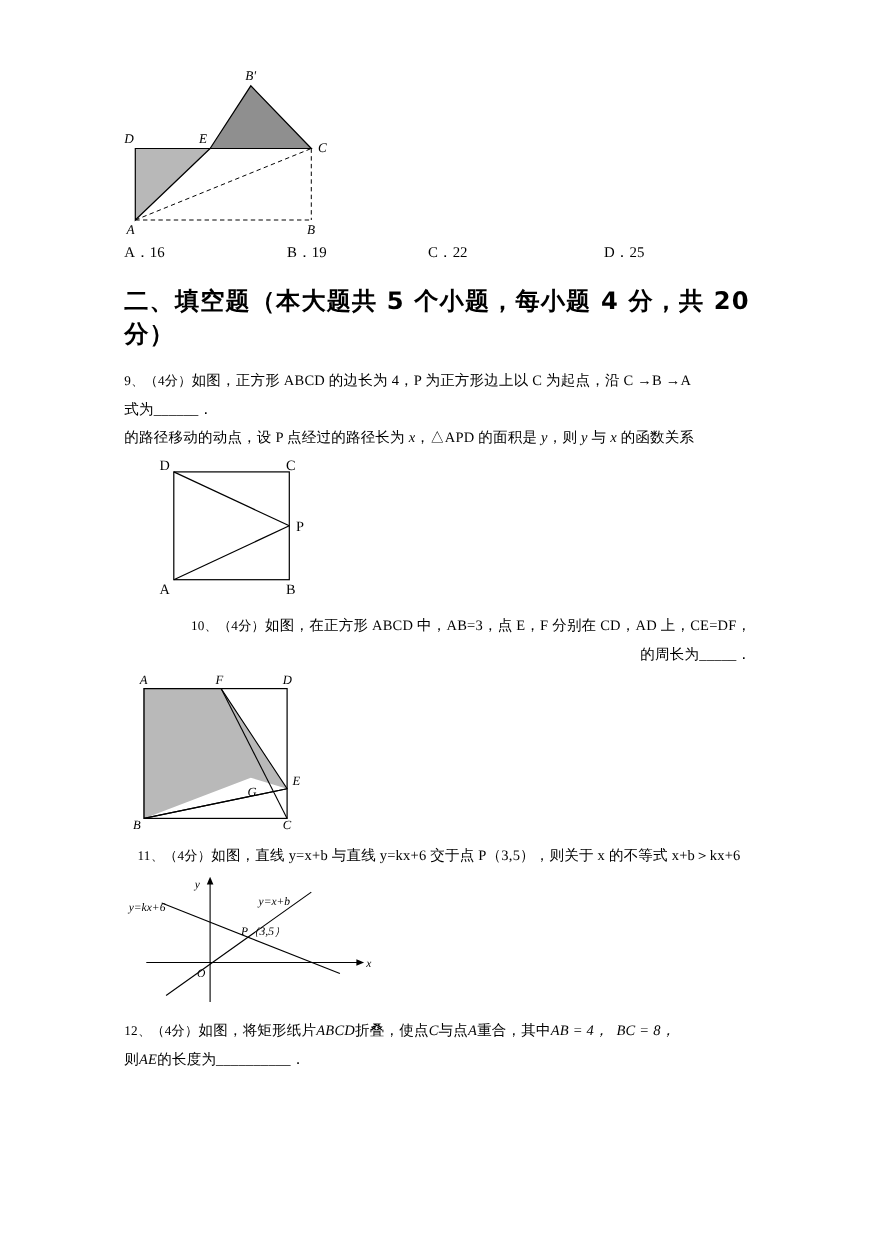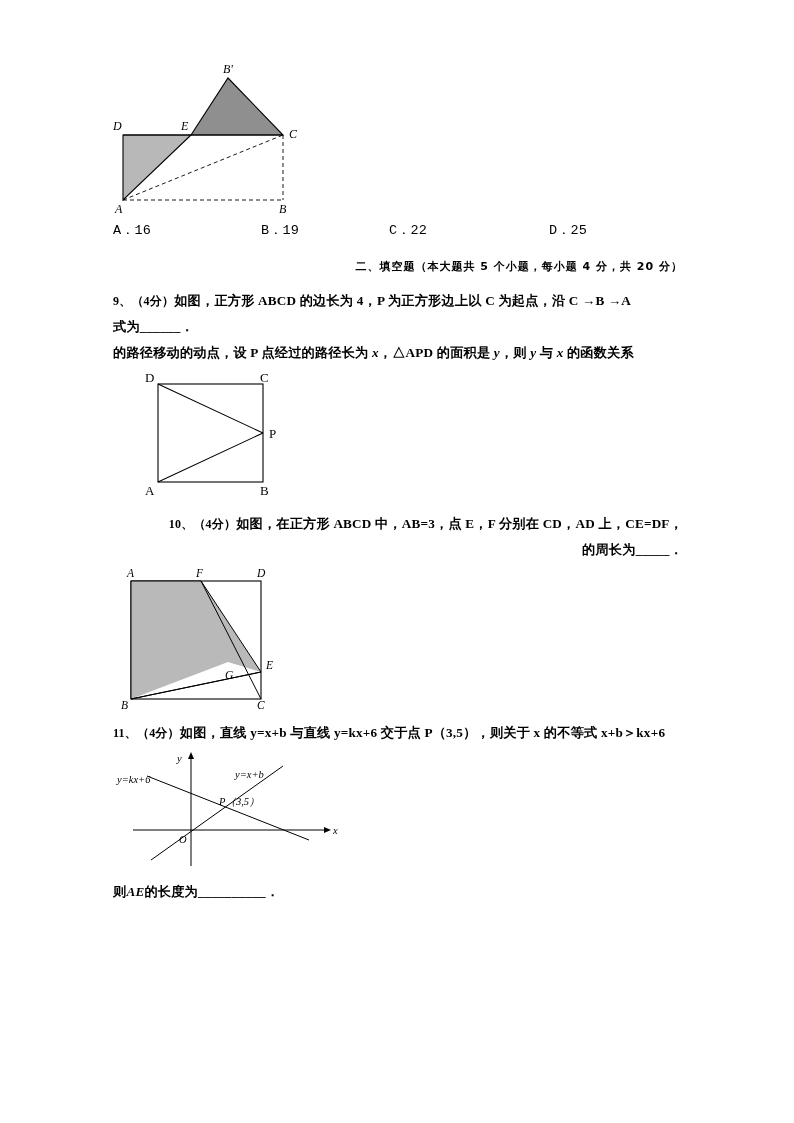--- a/index.html
+++ b/index.html
@@ -27,42 +27,39 @@
     left: 113px;
     top: 60px;
     width: 570px;
   }
 
   
   .qline {
     font-size: 13.2px;
     line-height: 26px;
     letter-spacing: 0.2px;
-    font-weight: bold;
   }
   .qline .num {
     font-size: 12px;
   }
   .section-title {
     font-family: "DejaVu Sans", sans-serif;
     font-weight: bold;
-    font-size: 11px;
+    font-size: 22px;
     letter-spacing: 1px;
     margin: 18px 0 14px 0;
-    text-align: right;
   }
   .it { font-style: italic; }
 
   
   .choices {
     position: relative;
     height: 20px;
     font-size: 13.5px;
     margin-top: 6px;
-    font-family: Liberation Mono, monospace;
   }
   .choices span { position: absolute; top: 0; }
   .ch-a { left: 0px; }
   .ch-b { left: 148px; }
   .ch-c { left: 276px; }
   .ch-d { left: 436px; }
 
   
   .fig { position: relative; }
   .fig svg { display: block; }
@@ -159,21 +156,21 @@
         <text x="14" y="10" font-size="11.5" font-style="italic" font-family="Liberation Serif, serif">A</text>
         <text x="83" y="10" font-size="11.5" font-style="italic" font-family="Liberation Serif, serif">F</text>
         <text x="144" y="10" font-size="11.5" font-style="italic" font-family="Liberation Serif, serif">D</text>
         <text x="153" y="102" font-size="11.5" font-style="italic" font-family="Liberation Serif, serif">E</text>
         <text x="112" y="112" font-size="11.5" font-style="italic" font-family="Liberation Serif, serif">G</text>
         <text x="8" y="142" font-size="11.5" font-style="italic" font-family="Liberation Serif, serif">B</text>
         <text x="144" y="142" font-size="11.5" font-style="italic" font-family="Liberation Serif, serif">C</text>
       </svg>
     </div>
 
-    <div class="qline" style="margin-top:8px;">
+    <div class="qline" style="margin-top:8px;margin-left:12px;">
       <div>
         <span class="num">11、</span><span class="num">（4分）</span><span>如图，直线 y=x+b 与直线 y=kx+6 交于点 P（3,5），则关于 x 的不等式 x+b＞kx+6</span>
       </div>
     </div>
 
     <div class="fig" style="height:125px; margin-top:2px;">
       <svg width="260" height="125" viewBox="0 0 260 125">
 
         <line x1="78" y1="8" x2="78" y2="118" stroke="#000" stroke-width="1"></line>
         <polygon points="78,4 75,11 81,11" fill="#000"></polygon>
@@ -189,18 +186,21 @@
         <text x="220" y="86" font-size="10.5" font-style="italic" font-family="Liberation Serif, serif">x</text>
         <text x="66" y="95" font-size="10.5" font-style="italic" font-family="Liberation Serif, serif">O</text>
         <text x="4" y="35" font-size="10.5" font-style="italic" font-family="Liberation Serif, serif">y=kx+6</text>
         <text x="122" y="30" font-size="10.5" font-style="italic" font-family="Liberation Serif, serif">y=x+b</text>
         <text x="106" y="57" font-size="10.5" font-style="italic" font-family="Liberation Serif, serif">P（3,5）</text>
       </svg>
     </div>
 
     <div class="qline" style="margin-top:6px;">
       <div>
+        <span class="num">12、</span><span class="num">（4分）</span><span>如图，将矩形纸片</span><span class="it">ABCD</span><span>折叠，使点</span><span class="it">C</span><span>与点</span><span class="it">A</span><span>重合，其中</span><span class="it">AB = 4，</span>&nbsp;&nbsp;<span class="it">BC = 8，</span>
+      </div>
+      <div>
         <span>则</span><span class="it">AE</span><span>的长度为__________．</span>
       </div>
     </div>
 
   </div>
 </div>
 
 </body></html>

